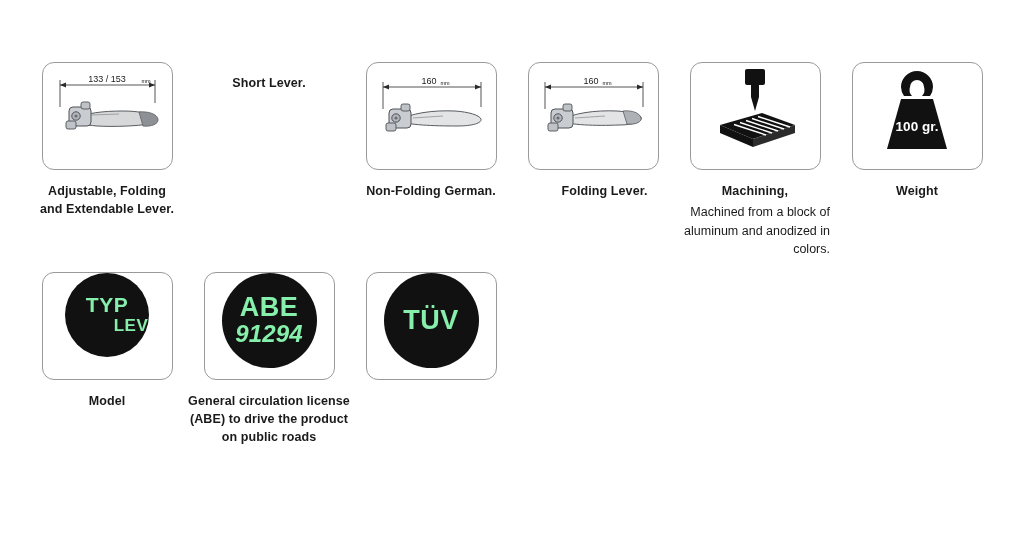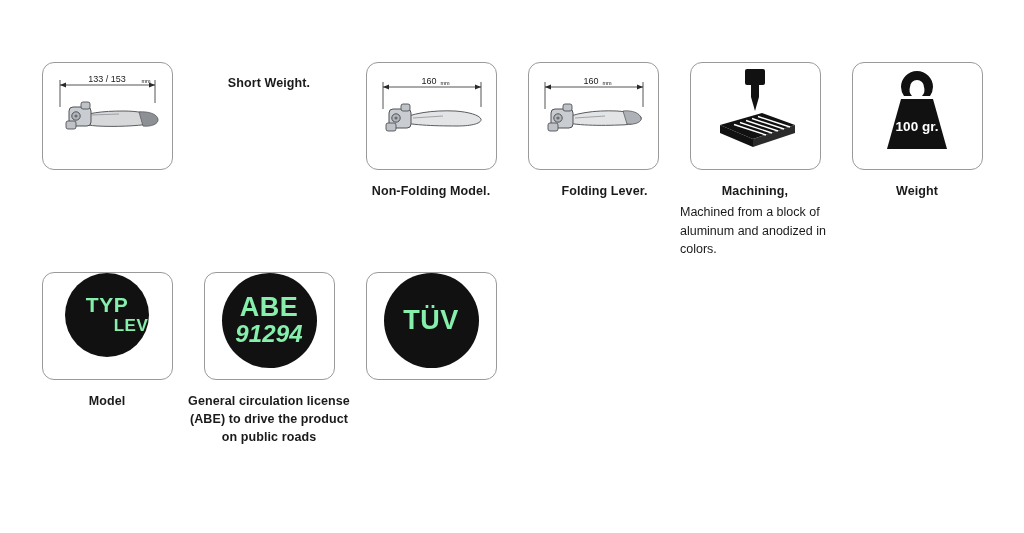--- a/index.html
+++ b/index.html
@@ -45,21 +45,21 @@
     margin-top: 13px;
     width: 162px;
     text-align: center;
     font-size: 12.5px;
     font-weight: bold;
     line-height: 1.42;
     letter-spacing: 0.1px;
   }
   .subcaption {
     width: 150px;
-    text-align: left;
+    text-align: right;
     font-size: 12.5px;
     font-weight: normal;
     line-height: 1.5;
     margin-top: 2px;
     color: #1a1a1a;
   }
   
   .lever-svg { display: block; }
 
   
@@ -139,25 +139,29 @@
           <path d="M94 49 C103 48 112 51 113 56 C114 61 106 64 98 63 Z" fill="#8d9196" stroke="#5a5d61" stroke-width="0.8"></path>
           <rect x="24" y="44" width="22" height="19" rx="4" fill="#c9ccd0" stroke="#4e5155" stroke-width="1"></rect>
           <circle cx="31" cy="53" r="4.2" fill="#b2b6bb" stroke="#4e5155" stroke-width="1"></circle>
           <circle cx="31" cy="53" r="1.6" fill="#6a6e73"></circle>
           <rect x="21" y="58" width="10" height="8" rx="2" fill="#bfc3c7" stroke="#4e5155" stroke-width="0.9"></rect>
           <rect x="36" y="39" width="9" height="7" rx="2" fill="#bfc3c7" stroke="#4e5155" stroke-width="0.9"></rect>
           <path d="M46 52 L74 51" stroke="#8e9297" stroke-width="0.8"></path>
         </g>
       </svg>
     </div>
+    <div class="caption">
+      <span style="white-space:pre-line;">Adjustable, Folding
+and Extendable Lever.</span>
+    </div>
   </div>
 
   <div class="cell" id="c1">
     <div class="caption">
-      <span style="white-space:pre-line;">Short Weight.</span>
+      <span style="white-space:pre-line;">Short Lever.</span>
     </div>
   </div>
 
   <div class="cell" id="c2">
     <div class="tile">
       <svg class="lever-svg" width="125" height="95" viewBox="0 0 125 95">
         <line x1="14" y1="24" x2="112" y2="24" stroke="#2a2a2a" stroke-width="0.8"></line>
         <line x1="14" y1="19" x2="14" y2="46" stroke="#2a2a2a" stroke-width="0.8"></line>
         <line x1="112" y1="19" x2="112" y2="44" stroke="#2a2a2a" stroke-width="0.8"></line>
         <polygon points="14,24 20,21.5 20,26.5" fill="#2a2a2a"></polygon>
@@ -169,21 +173,21 @@
           <rect x="20" y="46" width="22" height="19" rx="4" fill="#c9ccd0" stroke="#4e5155" stroke-width="1"></rect>
           <circle cx="27" cy="55" r="4.2" fill="#b2b6bb" stroke="#4e5155" stroke-width="1"></circle>
           <circle cx="27" cy="55" r="1.6" fill="#6a6e73"></circle>
           <rect x="17" y="60" width="10" height="8" rx="2" fill="#bfc3c7" stroke="#4e5155" stroke-width="0.9"></rect>
           <rect x="32" y="41" width="9" height="7" rx="2" fill="#bfc3c7" stroke="#4e5155" stroke-width="0.9"></rect>
           <path d="M44 55 L74 53" stroke="#8e9297" stroke-width="0.8"></path>
         </g>
       </svg>
     </div>
     <div class="caption">
-      <span style="white-space:pre-line;">Non-Folding Model.</span>
+      <span style="white-space:pre-line;">Non-Folding German.</span>
     </div>
   </div>
 
   <div class="cell" id="c3">
     <div class="tile">
       <svg class="lever-svg" width="125" height="95" viewBox="0 0 125 95">
         <line x1="14" y1="24" x2="112" y2="24" stroke="#2a2a2a" stroke-width="0.8"></line>
         <line x1="14" y1="19" x2="14" y2="46" stroke="#2a2a2a" stroke-width="0.8"></line>
         <line x1="112" y1="19" x2="112" y2="44" stroke="#2a2a2a" stroke-width="0.8"></line>
         <polygon points="14,24 20,21.5 20,26.5" fill="#2a2a2a"></polygon>

